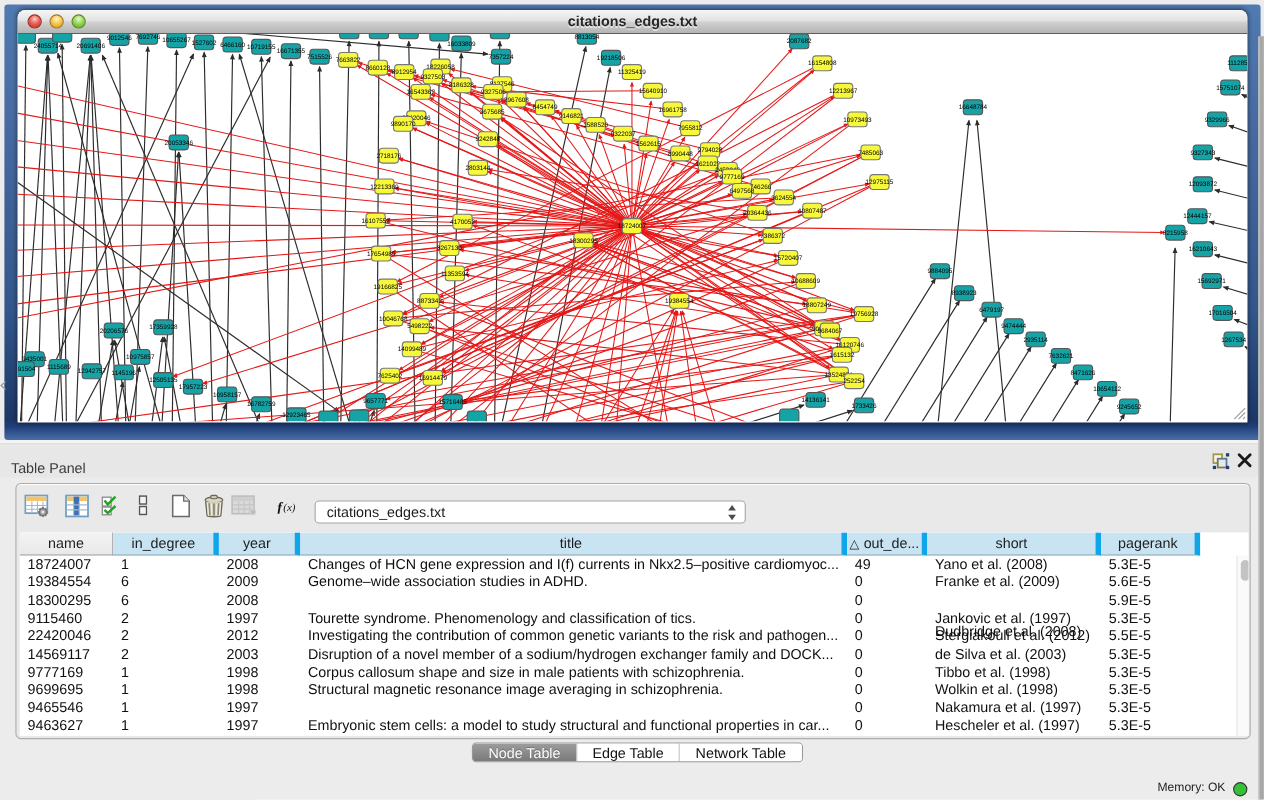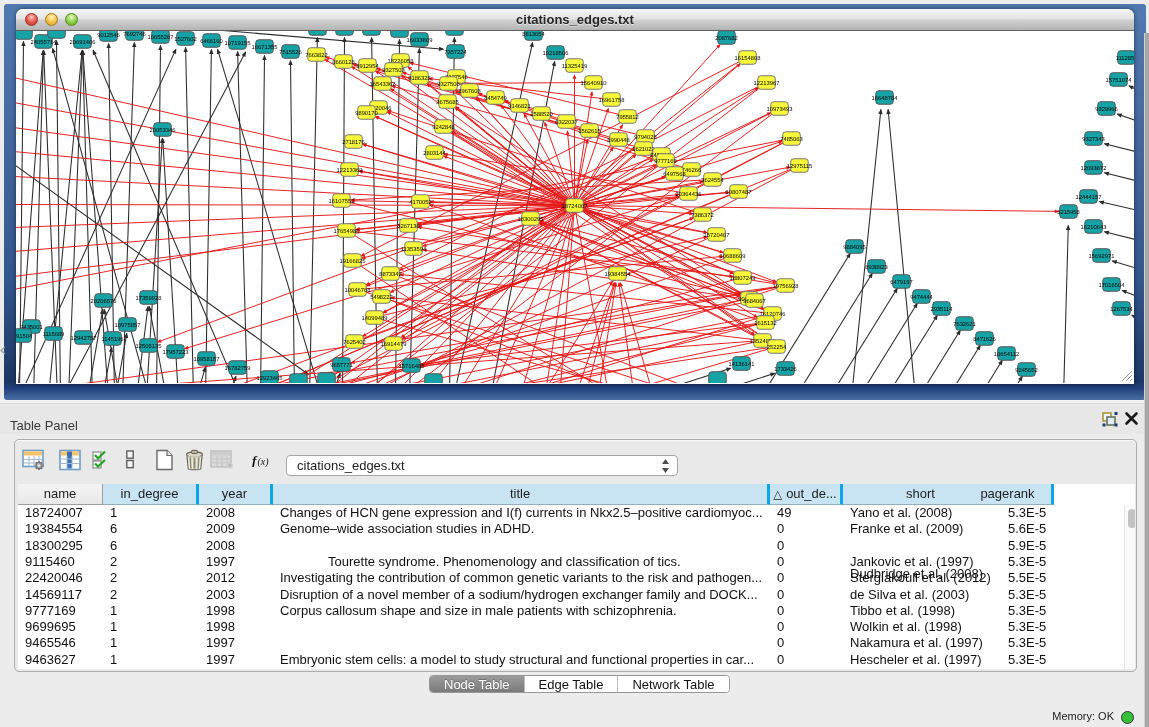--- a/index.html
+++ b/index.html
@@ -43,21 +43,21 @@
 .tbtn { position:absolute; top:4px; background:none; border:none; padding:0; cursor:pointer; }
 .table-chooser { position:absolute; left:265px; top:10px; width:392px; height:21px; background:#fff;
   border:1px solid #a6a6a6; border-radius:4px; font-size:13px; color:#1c1c1c; cursor:pointer; }
 .table-chooser .tc-label { position:absolute; left:10px; top:2px; }
 .table-chooser .tc-arrows { position:absolute; right:7px; top:1px; }
 
 .tp-table { position:absolute; left:3px; top:44px; width:1117px; height:185px; background:#fff; overflow:hidden; }
 .thead { position:absolute; left:0; top:0; height:21px; width:100%; }
 .th { position:absolute; top:0; height:21px; font-size:13px; color:#1e1e1e; text-align:center;
   line-height:20px; background:linear-gradient(180deg,#f4f4f4,#e9e9e9); border-right:1px solid #9e9e9e; border-bottom:1px solid #9e9e9e; cursor:pointer; }
-.th.blue { background:#c8e3f2; border-right:3px solid #0ea5e9; border-bottom:1px solid #93aebd; }
+.th.blue { background:#c8e3f2; border-right:5px solid #0ea5e9; border-bottom:1px solid #93aebd; }
 .sort-tri { font-size:11.5px; margin-right:4px; color:#222; }
 .tbody { position:absolute; left:0; top:21px; width:100%; }
 .tr { position:absolute; left:0; height:16.3px; width:100%; cursor:default; }
 .td { position:absolute; top:0; height:16.3px; font-size:13px; color:#101010; line-height:16px;
   padding-left:7px; white-space:nowrap; overflow:hidden; }
 .vscroll { position:absolute; left:1106px; top:21px; width:13px; height:164px; background:#fafafa; border-left:1px solid #e4e4e4; }
 .vthumb { position:absolute; left:2.5px; top:4px; width:8px; height:19px; background:#c3c3c3; border-radius:4px; }
 
 
 .tabs { position:absolute; left:429px; top:275px; height:18px; display:flex;
@@ -679,21 +679,21 @@
       </div>
     </div>
     <div class="tp-table">
       <div class="thead">
           <div class="th" style="left: 0px; width: 85px;"><span>name</span></div>
           <div class="th blue" style="left: 85px; width: 96px;"><span>in_degree</span></div>
           <div class="th blue" style="left: 181px; width: 74px;"><span>year</span></div>
           <div class="th blue" style="left: 255px; width: 497px;"><span>title</span></div>
           <div class="th blue" style="left: 752px; width: 73px;"><span class="sort-tri">△</span><span>out_de...</span></div>
           <div class="th blue" style="left: 825px; width: 158px;"><span>short</span></div>
-          <div class="th blue" style="left: 946px; width: 90px;"><span>pagerank</span></div>
+          <div class="th blue" style="left: 983px; width: 90px;"><span>pagerank</span></div>
         </div>
       <div class="tbody">
           <div class="tr" style="top: 0px;">
             <div class="td" style="left: 0px; width: 85px;">18724007</div>
             <div class="td" style="left: 85px; width: 96px;">1</div>
             <div class="td" style="left: 181px; width: 74px;">2008</div>
             <div class="td" style="left: 255px; width: 497px;">Changes of HCN gene expression and I(f) currents in Nkx2.5–positive cardiomyoc...</div>
             <div class="td" style="left: 752px; width: 73px;">49</div>
             <div class="td" style="left: 825px; width: 158px;">Yano et al. (2008)</div>
             <div class="td" style="left: 983px; width: 90px;">5.3E-5</div>
@@ -712,21 +712,21 @@
             <div class="td" style="left: 85px; width: 96px;">6</div>
             <div class="td" style="left: 181px; width: 74px;">2008</div>
             <div class="td" style="left: 752px; width: 73px;">0</div>
             <div class="td" style="left: 825px; width: 158px; margin-top: 28px;">Dudbridge et al. (2008)</div>
             <div class="td" style="left: 983px; width: 90px;">5.9E-5</div>
           </div>
           <div class="tr" style="top: 48.9px;">
             <div class="td" style="left: 0px; width: 85px;">9115460</div>
             <div class="td" style="left: 85px; width: 96px;">2</div>
             <div class="td" style="left: 181px; width: 74px;">1997</div>
-            <div class="td" style="left: 255px; width: 497px; margin-left: 48px;">Tourette syndrome. Phenomenology and classification of tics.</div>
+            <div class="td" style="left: 255px; width: 497px;">Tourette syndrome. Phenomenology and classification of tics.</div>
             <div class="td" style="left: 752px; width: 73px;">0</div>
             <div class="td" style="left: 825px; width: 158px;">Jankovic et al. (1997)</div>
             <div class="td" style="left: 983px; width: 90px;">5.3E-5</div>
           </div>
           <div class="tr" style="top: 65.2px;">
             <div class="td" style="left: 0px; width: 85px;">22420046</div>
             <div class="td" style="left: 85px; width: 96px;">2</div>
             <div class="td" style="left: 181px; width: 74px;">2012</div>
             <div class="td" style="left: 255px; width: 497px;">Investigating the contribution of common genetic variants to the risk and pathogen...</div>
             <div class="td" style="left: 752px; width: 73px;">0</div>
@@ -748,20 +748,21 @@
             <div class="td" style="left: 181px; width: 74px;">1998</div>
             <div class="td" style="left: 255px; width: 497px;">Corpus callosum shape and size in male patients with schizophrenia.</div>
             <div class="td" style="left: 752px; width: 73px;">0</div>
             <div class="td" style="left: 825px; width: 158px;">Tibbo et al. (1998)</div>
             <div class="td" style="left: 983px; width: 90px;">5.3E-5</div>
           </div>
           <div class="tr" style="top: 114.1px;">
             <div class="td" style="left: 0px; width: 85px;">9699695</div>
             <div class="td" style="left: 85px; width: 96px;">1</div>
             <div class="td" style="left: 181px; width: 74px;">1998</div>
+            <div class="td" style="left: 255px; width: 497px;">Structural magnetic resonance image averaging in schizophrenia.</div>
             <div class="td" style="left: 752px; width: 73px;">0</div>
             <div class="td" style="left: 825px; width: 158px;">Wolkin et al. (1998)</div>
             <div class="td" style="left: 983px; width: 90px;">5.3E-5</div>
           </div>
           <div class="tr" style="top: 130.4px;">
             <div class="td" style="left: 0px; width: 85px;">9465546</div>
             <div class="td" style="left: 85px; width: 96px;">1</div>
             <div class="td" style="left: 181px; width: 74px;">1997</div>
             <div class="td" style="left: 752px; width: 73px;">0</div>
             <div class="td" style="left: 825px; width: 158px;">Nakamura et al. (1997)</div>

